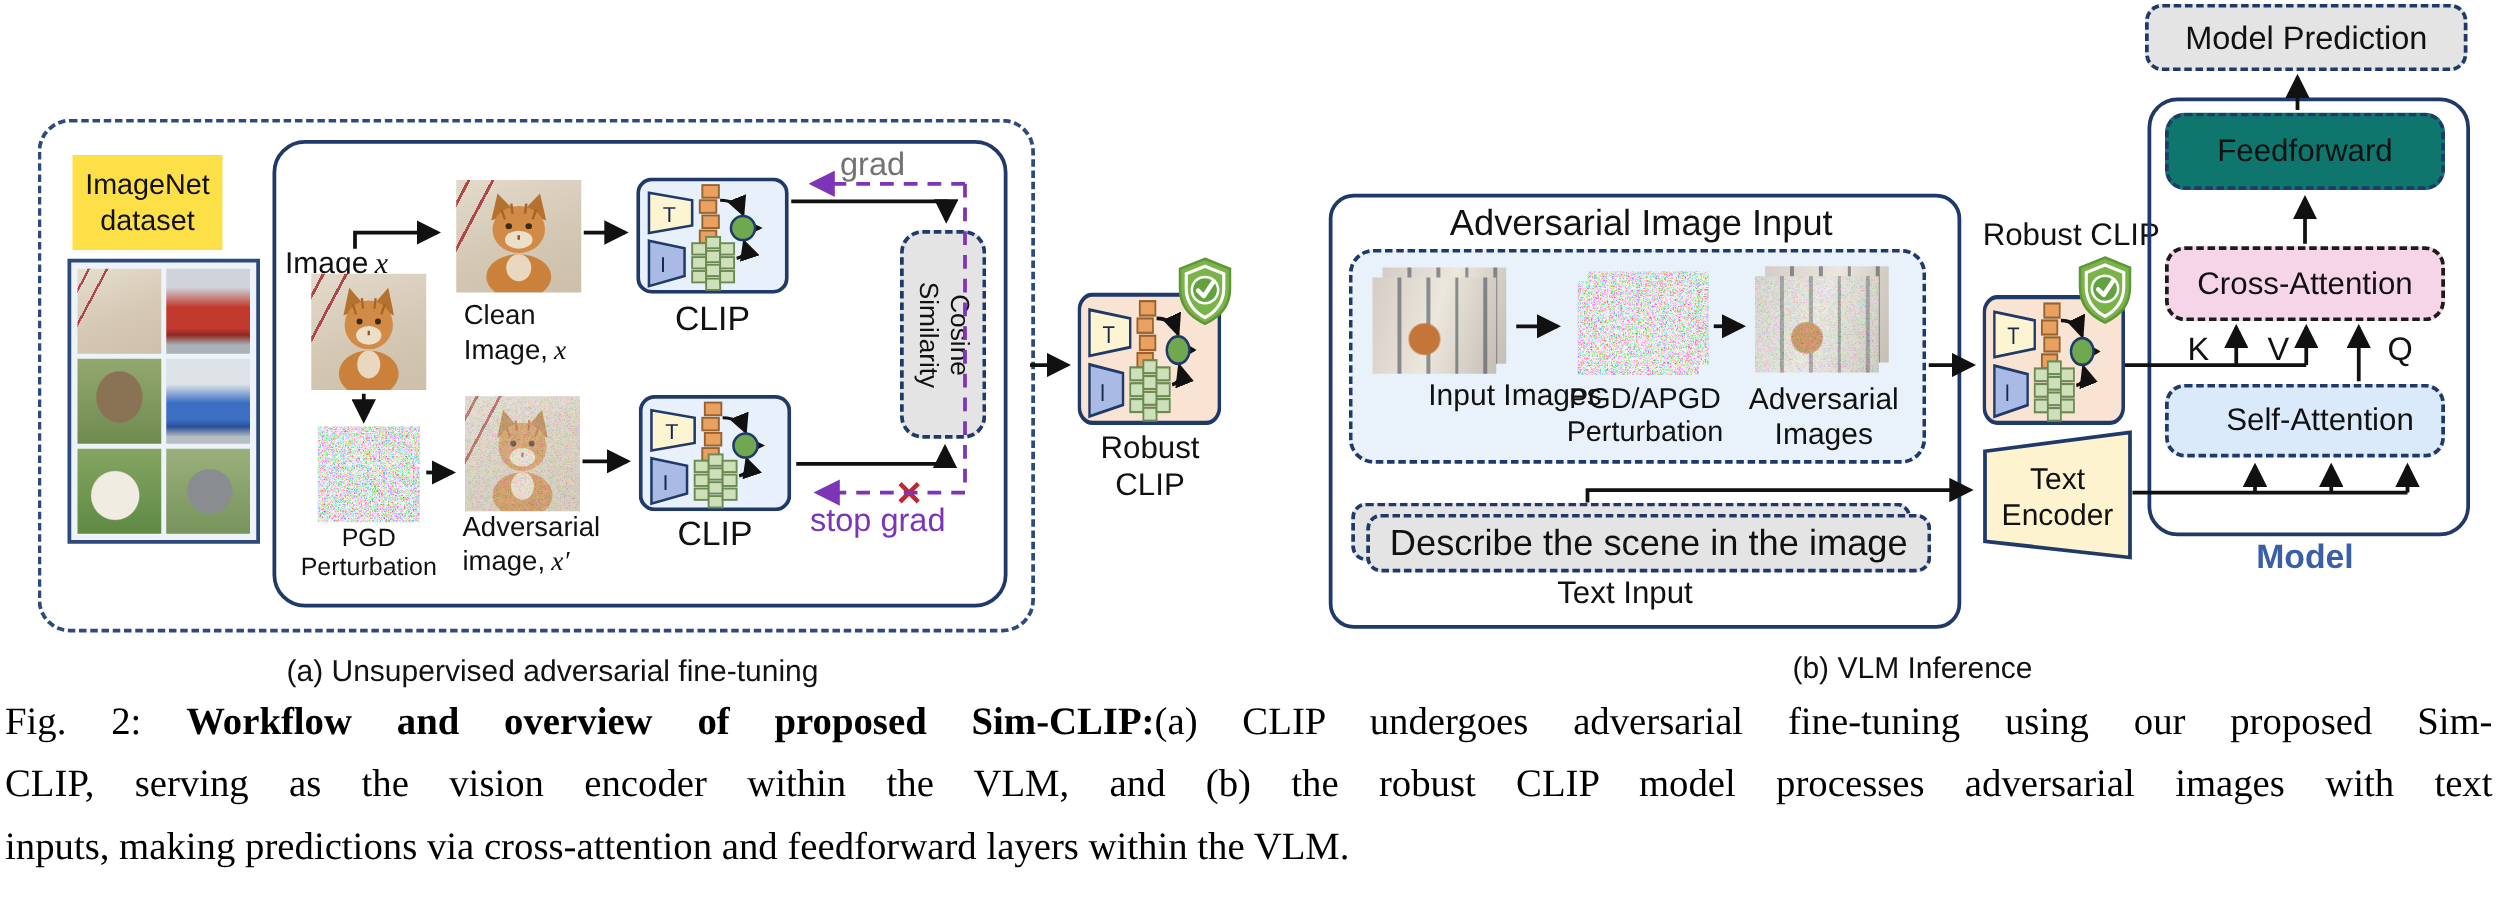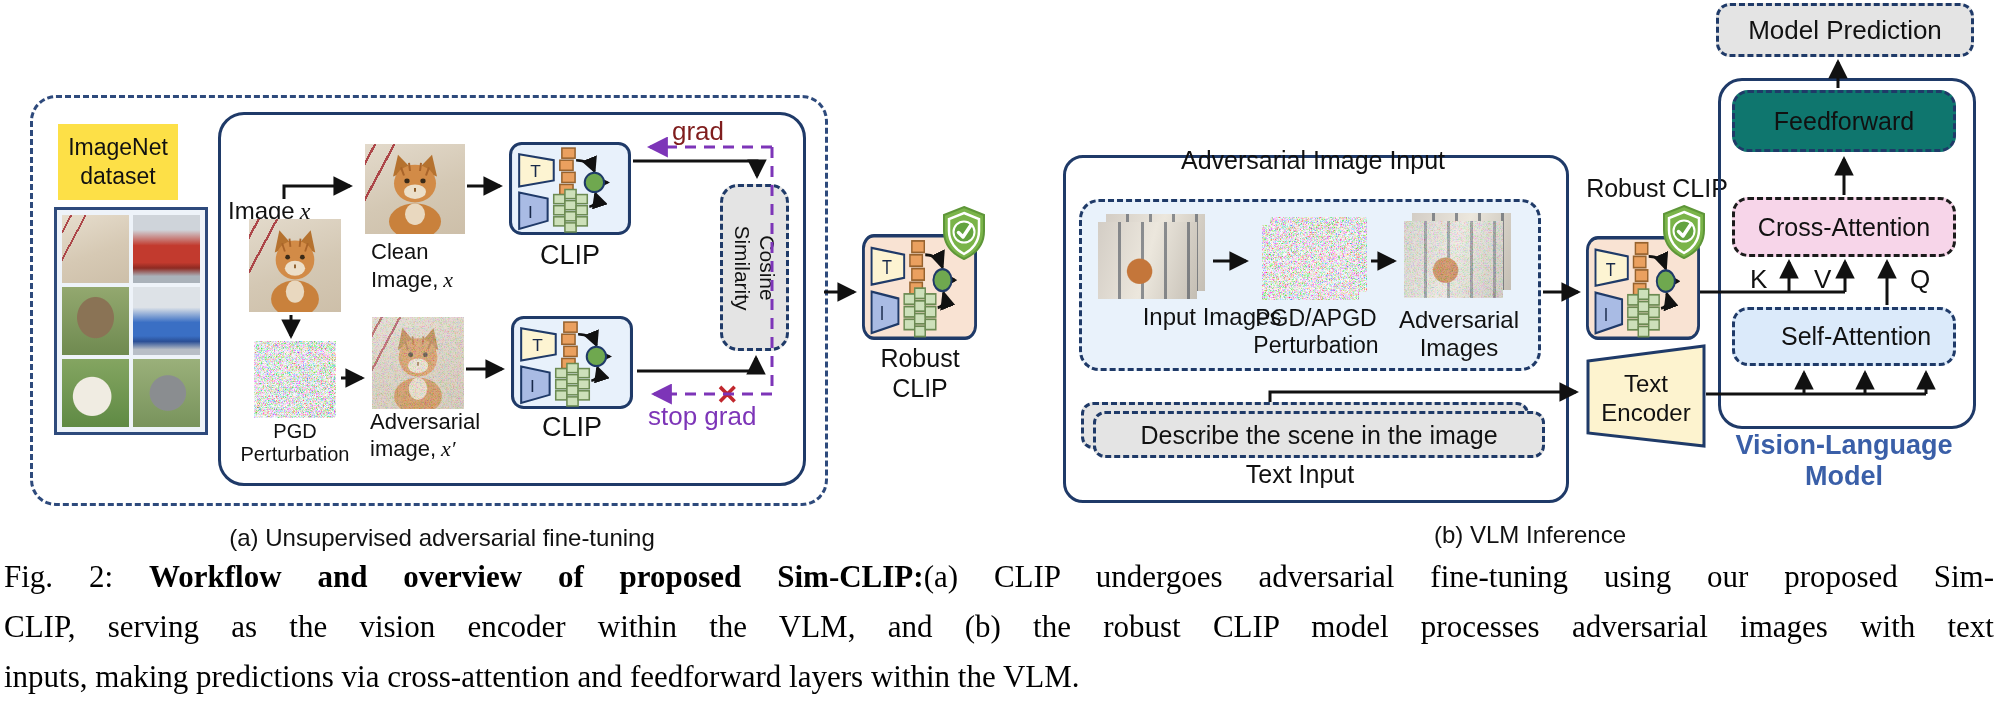--- a/index.html
+++ b/index.html
@@ -30,44 +30,44 @@
   .ov{position:absolute;left:0;top:0;width:100%;height:100%;opacity:.33;}
   #clean-label{left:371px;top:238px;font-size:22px;line-height:28px;}
   #pgd-label{left:233px;top:420px;width:124px;font-size:20px;line-height:23px;}
   #adv-label{left:370px;top:408px;font-size:22px;line-height:27px;}
   #clip1{left:509px;top:142px;width:122px;height:93px;}
   #clip2{left:511px;top:316px;width:122px;height:93px;}
   #clip1-label{left:510px;top:240px;width:120px;font-size:27px;}
   #clip2-label{left:512px;top:412px;width:120px;font-size:27px;}
   #cosine-box{left:720px;top:184px;width:69px;height:167px;background:#e4e4e4;border:3px dashed #1f3a68;border-radius:18px;box-sizing:border-box;}
   #cosine-text{left:50%;top:50%;width:170px;transform:translate(-50%,-50%) rotate(90deg);font-size:21px;line-height:25px;text-align:center;}
-  #grad-label{left:672px;top:116px;font-size:26px;color:#7f1d1d;}
+  #grad-label{left:672px;top:116px;font-size:26px;color:#737373;}
   #stop-grad-label{left:648px;top:401px;font-size:26px;color:#7d35b8;}
   #red-x{left:716px;top:379px;font-size:27px;font-weight:bold;color:#c1272d;}
   #a-caption{left:182px;top:524px;width:520px;font-size:24px;}
   
   #robust-mid{left:862px;top:234px;width:115px;height:106px;}
   #shield-mid{left:938px;top:205px;width:52px;height:56px;}
   #robust-mid-label{left:858px;top:343px;width:124px;font-size:25px;line-height:30px;}
   
   #panel-b{left:1063px;top:155px;width:500px;height:342px;border:3px solid #1f3a68;border-radius:20px;}
-  #b-title{left:1093px;top:146px;width:440px;font-size:25px;}
+  #b-title{left:1093px;top:163px;width:440px;font-size:29px;}
   #b-inner{left:1079px;top:199px;width:462px;height:172px;background:#e9f2fb;border:3px dashed #1f3a68;border-radius:20px;box-sizing:border-box;}
   .stack{position:absolute;}
   .stack .back{position:absolute;left:8px;top:0;width:92%;height:88%;}
   .stack .front{position:absolute;left:0;top:8px;width:92%;height:88%;}
   #input-stack{left:1098px;top:214px;width:108px;height:88px;}
   #noise-b{left:1262px;top:217px;width:105px;height:85px;}
   #advimg-stack{left:1404px;top:213px;width:108px;height:88px;}
   #input-label{left:1137px;top:303px;width:150px;font-size:24px;}
   #pgdb-label{left:1246px;top:305px;width:140px;font-size:23px;line-height:27px;}
   #advb-label{left:1389px;top:306px;width:140px;font-size:24px;line-height:28px;}
   .desc-box{background:#e4e4e4;border:3px dashed #1f3a68;border-radius:12px;box-sizing:border-box;}
   #desc-back{left:1081px;top:402px;width:448px;height:47px;}
-  #desc-front{left:1093px;top:411px;width:452px;height:47px;font-size:25px;line-height:42px;}
+  #desc-front{left:1093px;top:411px;width:452px;height:47px;font-size:29px;line-height:42px;}
   #text-input-label{left:1230px;top:460px;width:140px;font-size:25px;}
   #b-caption{left:1375px;top:521px;width:310px;font-size:24px;}
   
   #b-robust-label{left:1570px;top:174px;width:174px;font-size:25px;}
   #robust-b{left:1586px;top:236px;width:114px;height:104px;}
   #shield-b{left:1658px;top:204px;width:52px;height:56px;}
   #text-encoder{left:1586px;top:344px;width:120px;height:104px;}
   #te-label{left:1586px;top:369px;width:120px;font-size:24px;line-height:29px;}
   #vlm-box{left:1718px;top:78px;width:252px;height:345px;border:3px solid #1f3a68;border-radius:24px;}
   .block{box-sizing:border-box;border-radius:16px;font-size:25px;display:flex;align-items:center;justify-content:center;}
@@ -408,21 +408,20 @@
 
 <div class="abs" id="vlm-box"></div>
 <div class="abs ctr block" id="mp-box">Model Prediction</div>
 <div class="abs block" id="ff-box">Feedforward</div>
 <div class="abs block" id="ca-box">Cross-Attention</div>
 <div class="abs block" id="sa-box">Self-Attention</div>
 <div class="abs kvq" id="k-label">K</div>
 <div class="abs kvq" id="v-label">V</div>
 <div class="abs kvq" id="q-label">Q</div>
 <div class="abs ctr" id="vlm-title">
-  <div>Vision-Language</div>
   <div>Model</div>
 </div>
 
 <svg id="connectors" width="1998" height="722">
   <defs>
     <marker id="ab" viewBox="0 0 10 10" refX="8.5" refY="5" markerWidth="6.5" markerHeight="6.5" orient="auto-start-reverse">
       <path d="M0,0 L10,5 L0,10 z" fill="#111"></path>
     </marker>
     <marker id="ap" viewBox="0 0 10 10" refX="8.5" refY="5" markerWidth="7" markerHeight="7" orient="auto-start-reverse">
       <path d="M0,0 L10,5 L0,10 z" fill="#7d35b8"></path>

